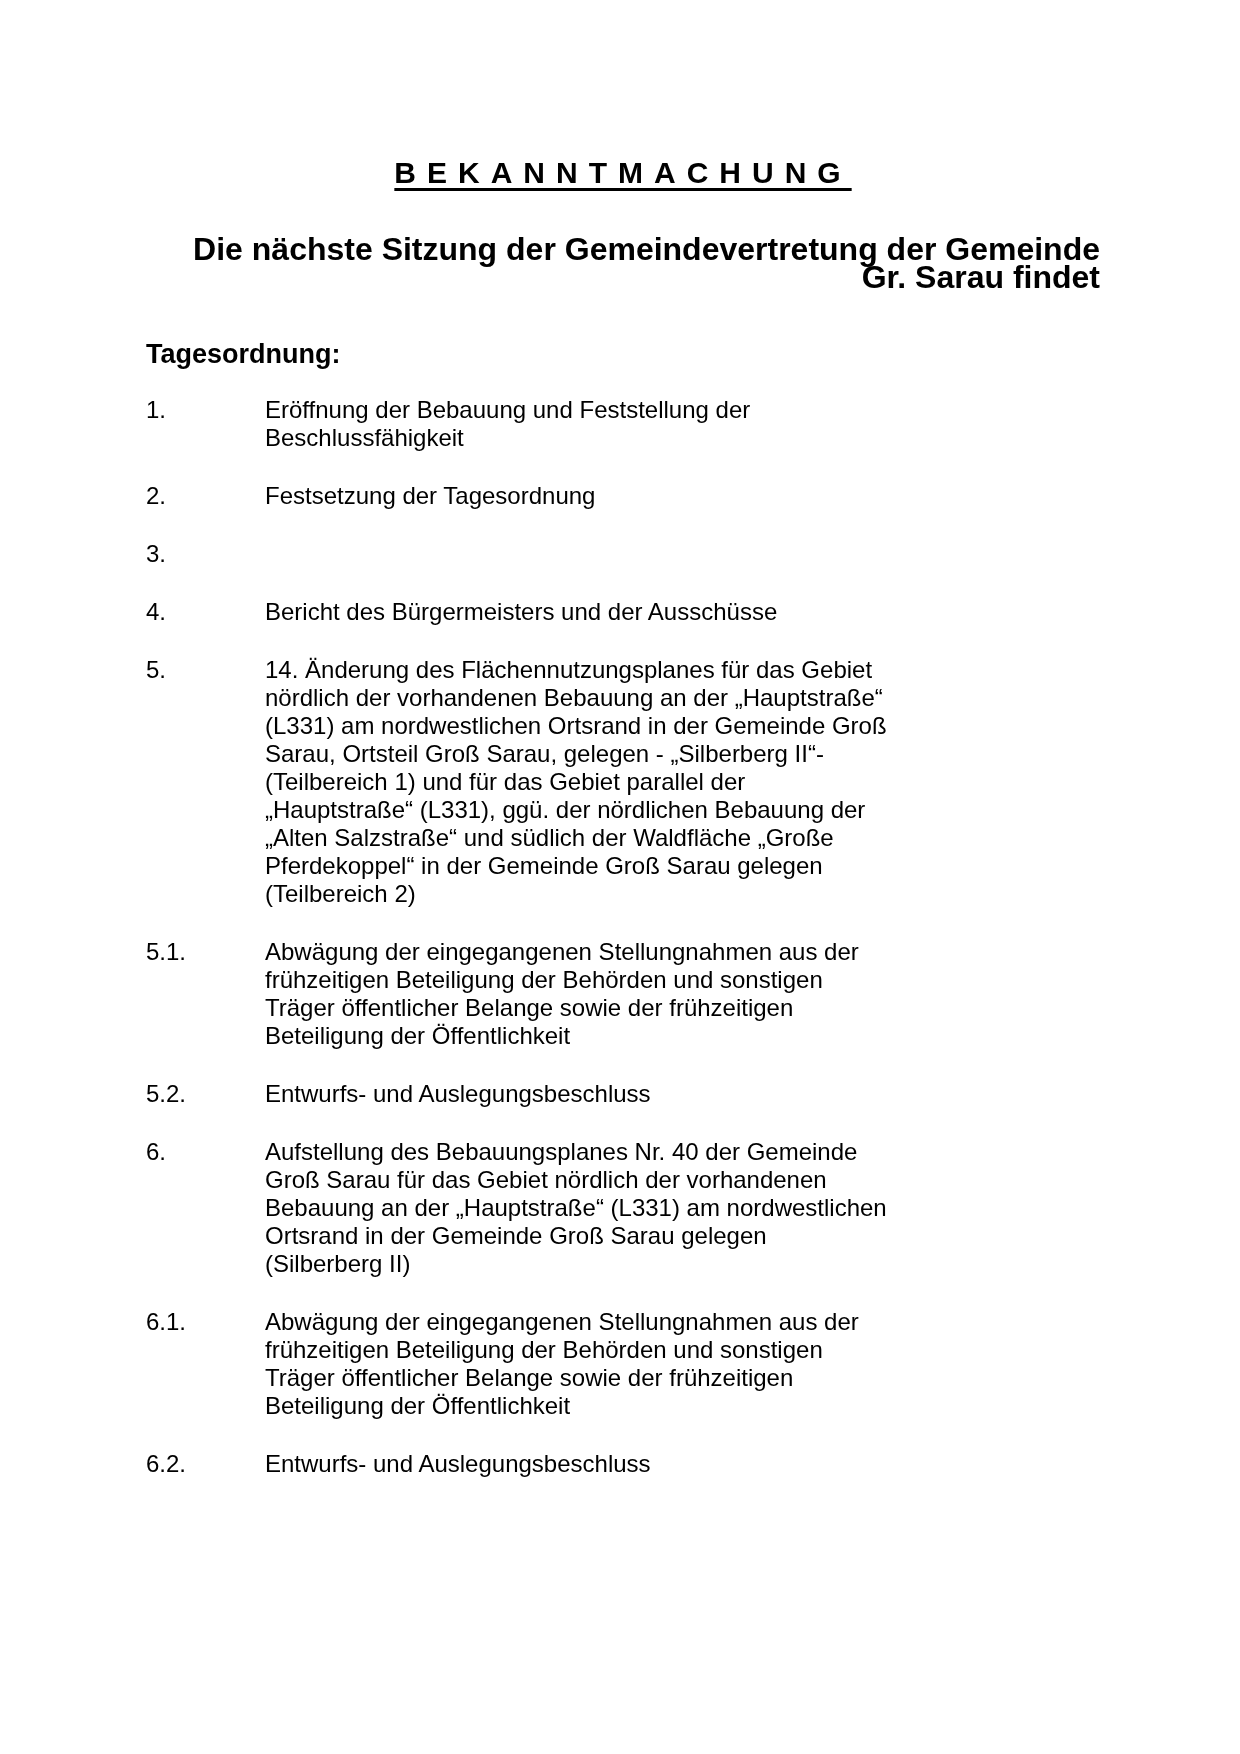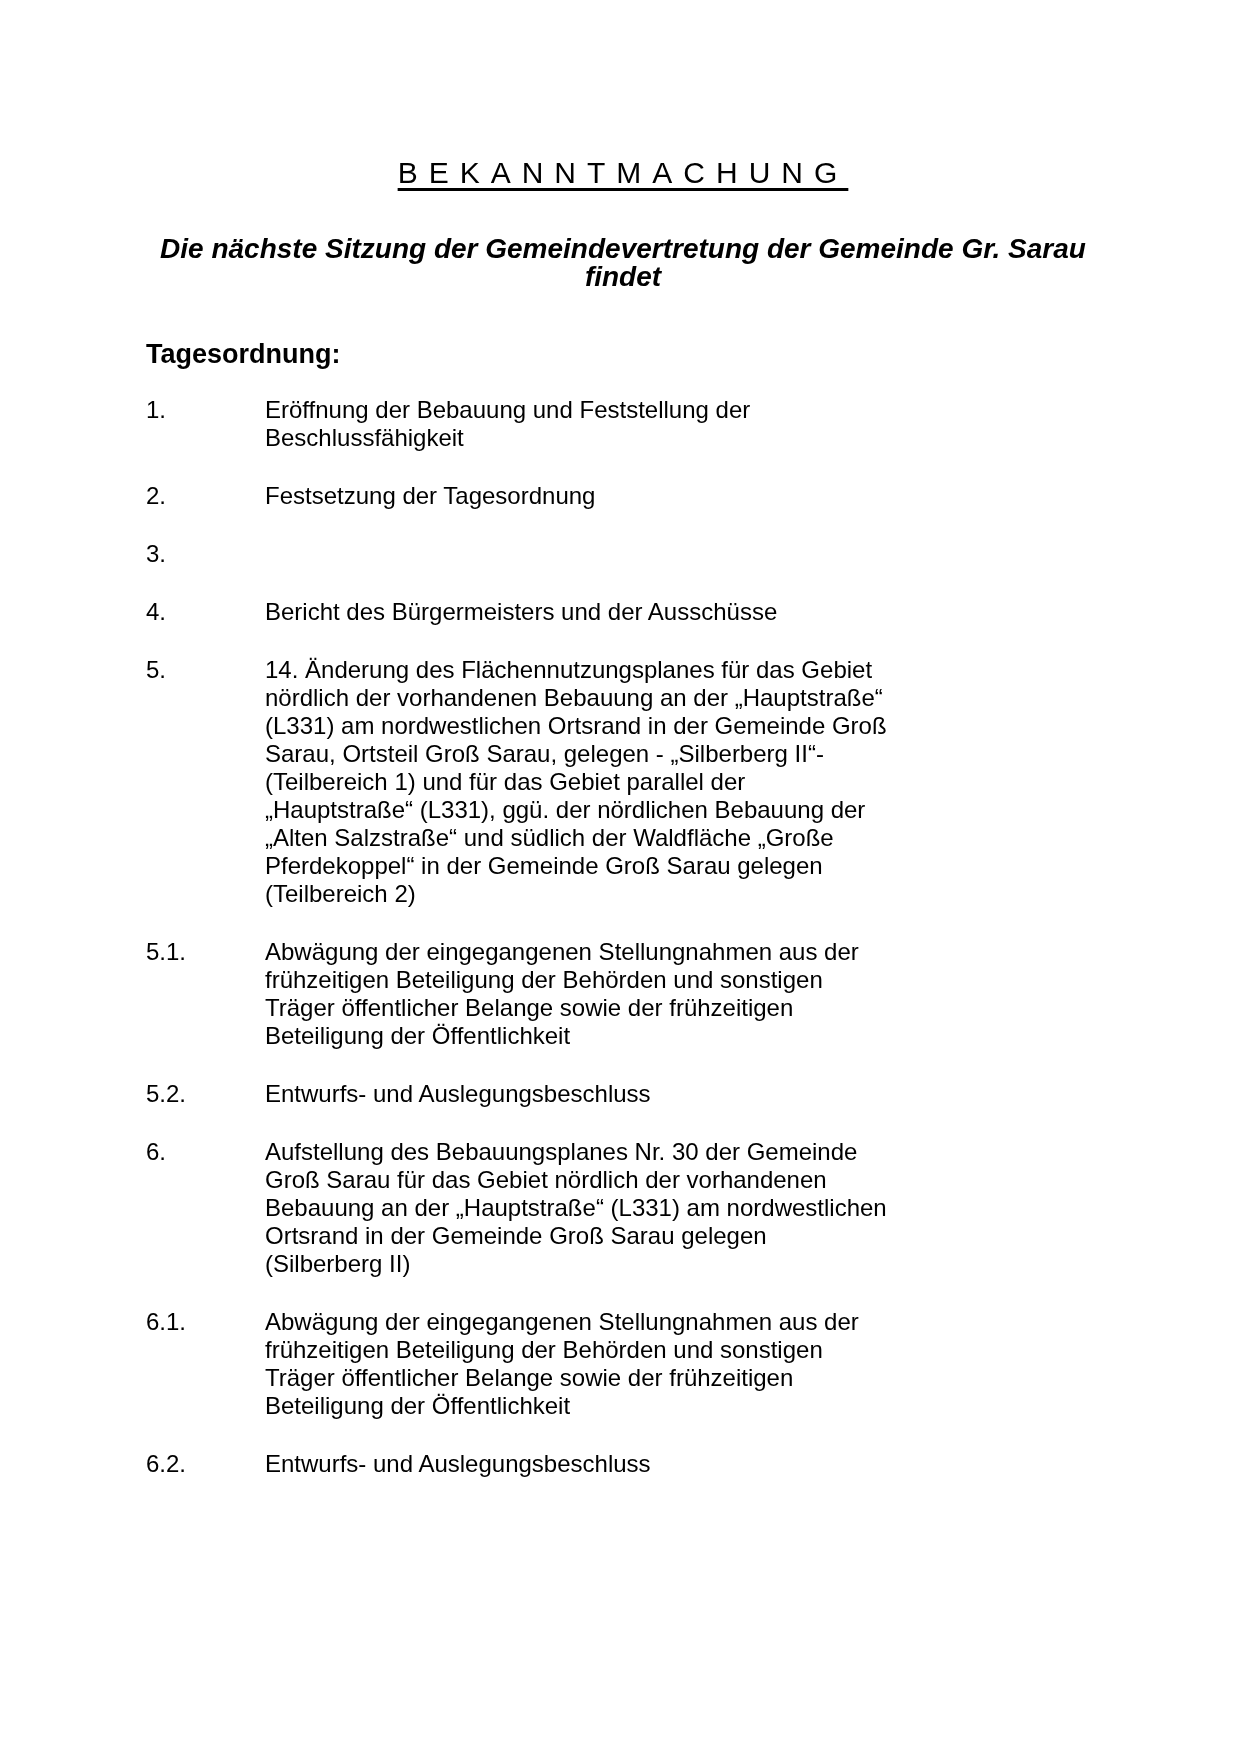--- a/index.html
+++ b/index.html
@@ -18,38 +18,37 @@
   }
   .page {
     box-sizing: border-box;
     width: 1240px;
     height: 1754px;
     padding: 156px 140px 0 146px;
   }
   .doc-title {
     text-align: center;
     font-size: 30px;
-    font-weight: normal;
+    font-weight: bold;
     letter-spacing: 11px;
     line-height: 1.1;
     margin: 0 0 0 0;
     text-decoration: underline;
     text-decoration-thickness: 3px;
     text-underline-offset: 5px;
   }
   .intro {
     margin-top: 46px;
   }
   .intro-line {
-    text-align: center;
-    font-size: 28px;
+    text-align: right;
+    font-size: 32px;
     font-weight: bold;
     line-height: 28px;
     margin: 0 0 25px 0;
-    font-style: italic;
   }
   .intro-line.underlined {
     text-decoration: underline;
     text-decoration-thickness: 2px;
     text-underline-offset: 4px;
   }
   .agenda-heading {
     font-size: 27px;
     font-weight: bold;
     line-height: 30px;
@@ -131,21 +130,21 @@
 Beteiligung der Öffentlichkeit</span>
     </div>
 
     <div class="agenda-row">
       <span class="agenda-num">5.2.</span>
       <span class="agenda-text">Entwurfs- und Auslegungsbeschluss</span>
     </div>
 
     <div class="agenda-row">
       <span class="agenda-num">6.</span>
-      <span class="agenda-text">Aufstellung des Bebauungsplanes Nr. 30 der Gemeinde
+      <span class="agenda-text">Aufstellung des Bebauungsplanes Nr. 40 der Gemeinde
 Groß Sarau für das Gebiet nördlich der vorhandenen
 Bebauung an der „Hauptstraße“ (L331) am nordwestlichen
 Ortsrand in der Gemeinde Groß Sarau gelegen
 (Silberberg II)</span>
     </div>
 
     <div class="agenda-row">
       <span class="agenda-num">6.1.</span>
       <span class="agenda-text">Abwägung der eingegangenen Stellungnahmen aus der
 frühzeitigen Beteiligung der Behörden und sonstigen

